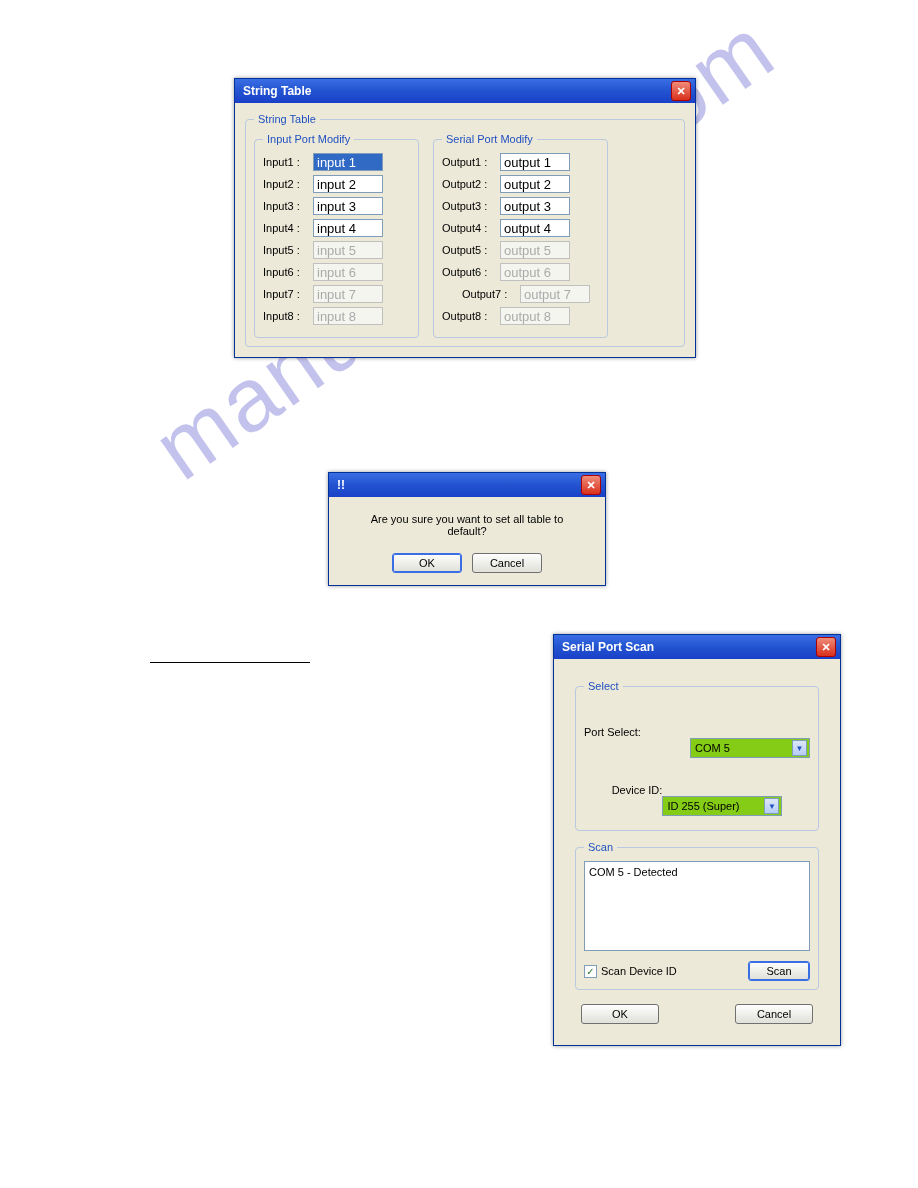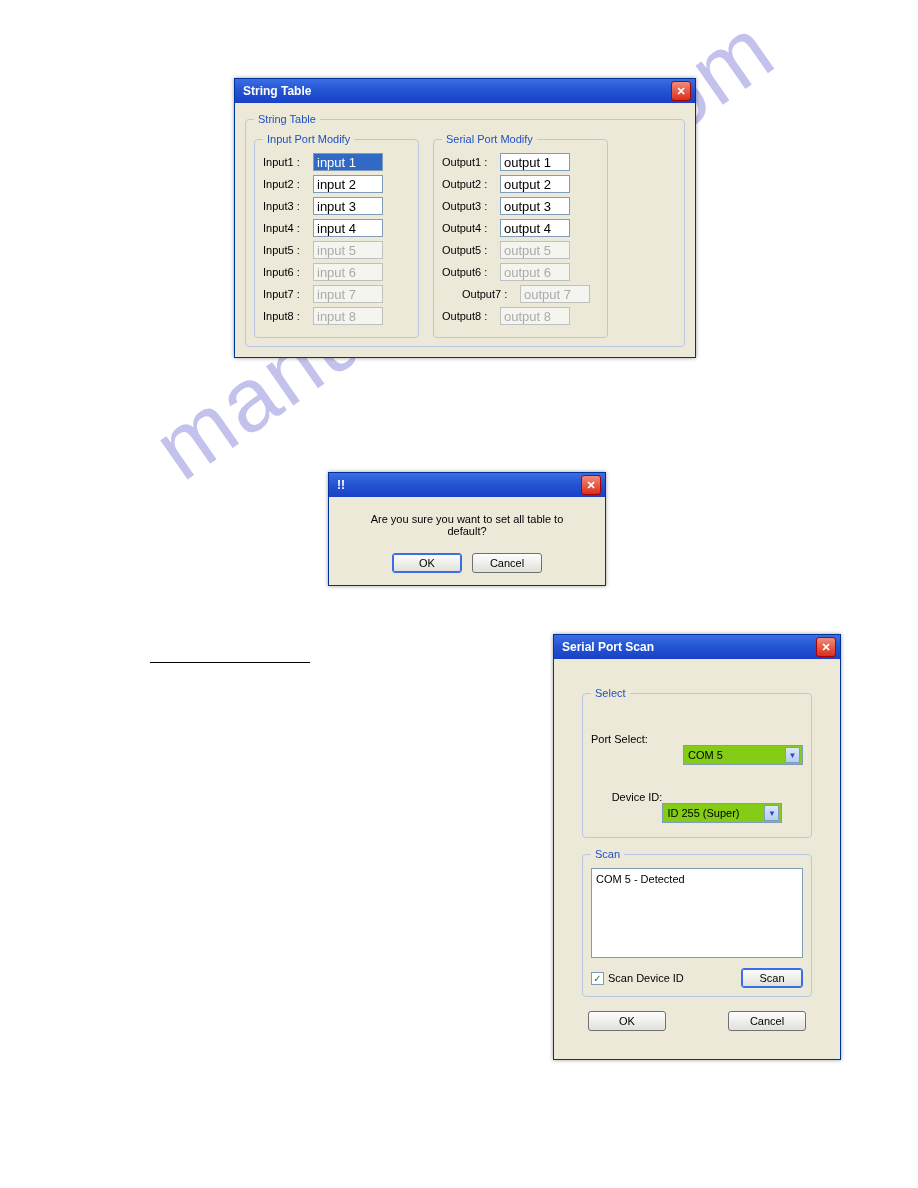--- a/index.html
+++ b/index.html
@@ -136,21 +136,21 @@
 
   <div style="position:absolute; left:150px; top:662px; width:160px; border-bottom:1px solid #000;"></div>
 
   <div class="win" style="left:553px; top:634px; width:288px;">
     <div class="titlebar">
       <span class="titlebar-text">Serial Port Scan</span>
       <div class="close-btn">
           <span>✕</span>
         </div>
     </div>
-    <div class="dlg-body" style="padding:28px;border-radius:15px;">
+    <div class="dlg-body" style="padding:21px;border-radius:15px;">
       <fieldset style="margin-bottom:10px;">
         <legend>Select</legend>
         <div style="display:flex; align-items:center; justify-content:space-between; margin:6px 0;">
           <span>Port Select:</span>
           <div class="combo">
             <span>COM 5</span>
             <span class="arrow">▼</span>
           </div>
         </div>
         <div style="display:flex; align-items:center; justify-content:center; margin:6px 0;">

